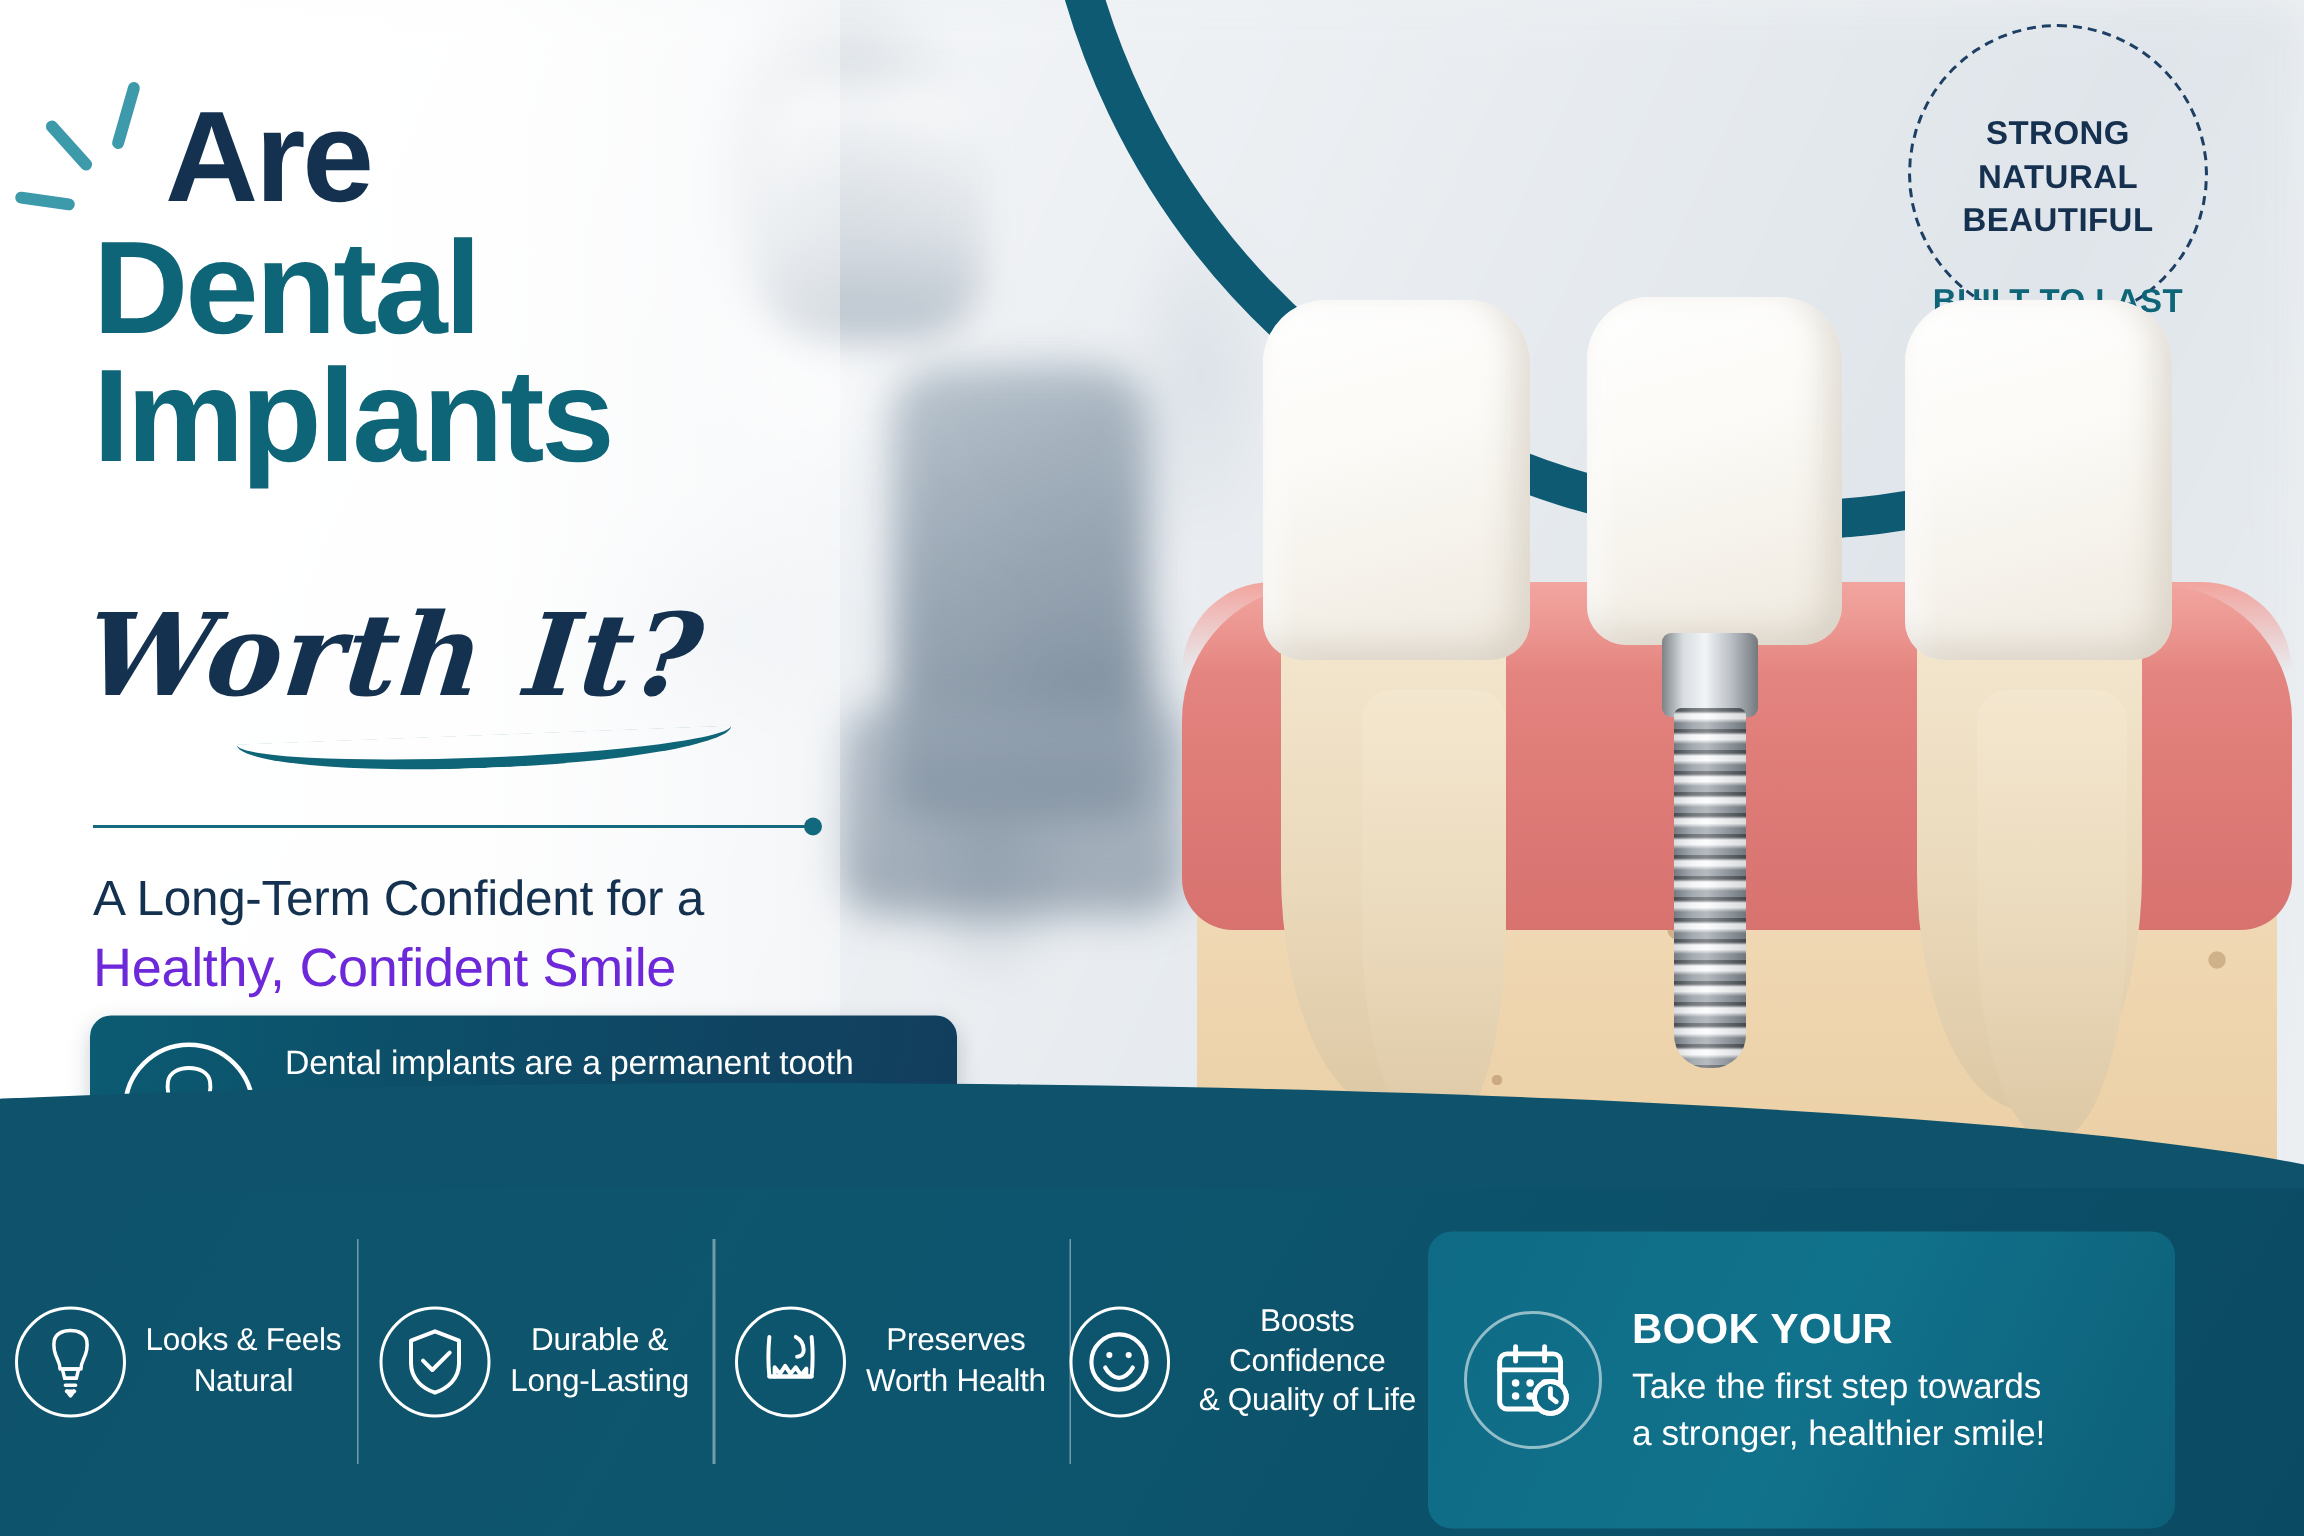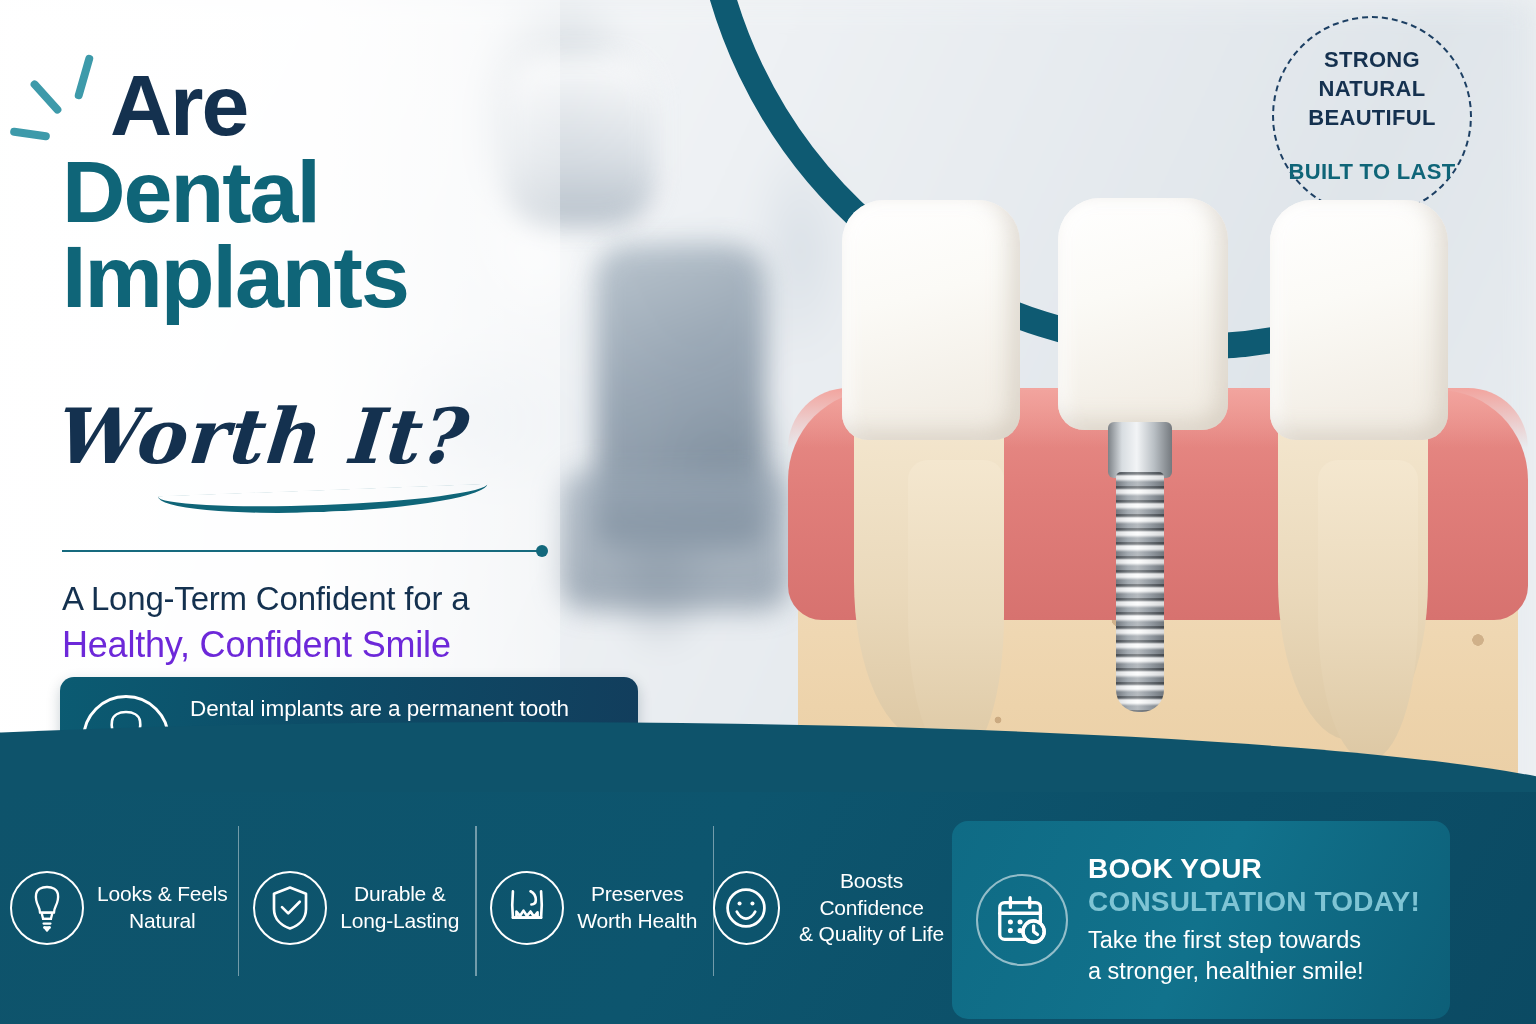--- a/index.html
+++ b/index.html
@@ -125,21 +125,21 @@
   .info-text{
     color:#fff; font-size:22.5px; line-height:1.33; font-weight:400;
     letter-spacing:-.1px;
   }
 
   
   .badge{
     position:absolute; left:1272px; top:16px; width:200px; height:200px;
     border-radius:50%;
     border:2.5px dashed #1c3f63;
-    display:flex; flex-direction:column; align-items:center; justify-content:center;
+    display:flex; flex-direction:column; align-items:center; justify-content:flex-end;
     gap:3px;
   }
   .badge div{ font-size:22px; font-weight:700; color:#15314f; letter-spacing:.3px; }
   .badge .accent{ color:#0f6578;margin-top:25px; }
 
   
   .tooth-art{
     position:absolute; left:758px; top:160px; width:778px; height:660px;
     overflow:hidden;
   }
@@ -410,19 +410,18 @@
         <circle cx="38" cy="32" r="2.6" fill="#fff" stroke="none"></circle>
         <circle cx="18" cy="41" r="2.6" fill="#fff" stroke="none"></circle>
         <circle cx="28" cy="41" r="2.6" fill="#fff" stroke="none"></circle>
         <circle cx="42" cy="42" r="11" fill="#0f6b85"></circle>
         <circle cx="42" cy="42" r="11"></circle>
         <path d="M42 36v6l4 3"></path>
       </svg>
     </div>
     <div>
       <div class="cta-l1">BOOK YOUR</div>
-      <div class="cta-l2">CONSULTATION TODAY!</div>
       <div class="cta-l3">Take the first step towards</div>
       <div class="cta-l4">a stronger, healthier smile!</div>
     </div>
   </div>
 
 </div>
 
 </body></html>

